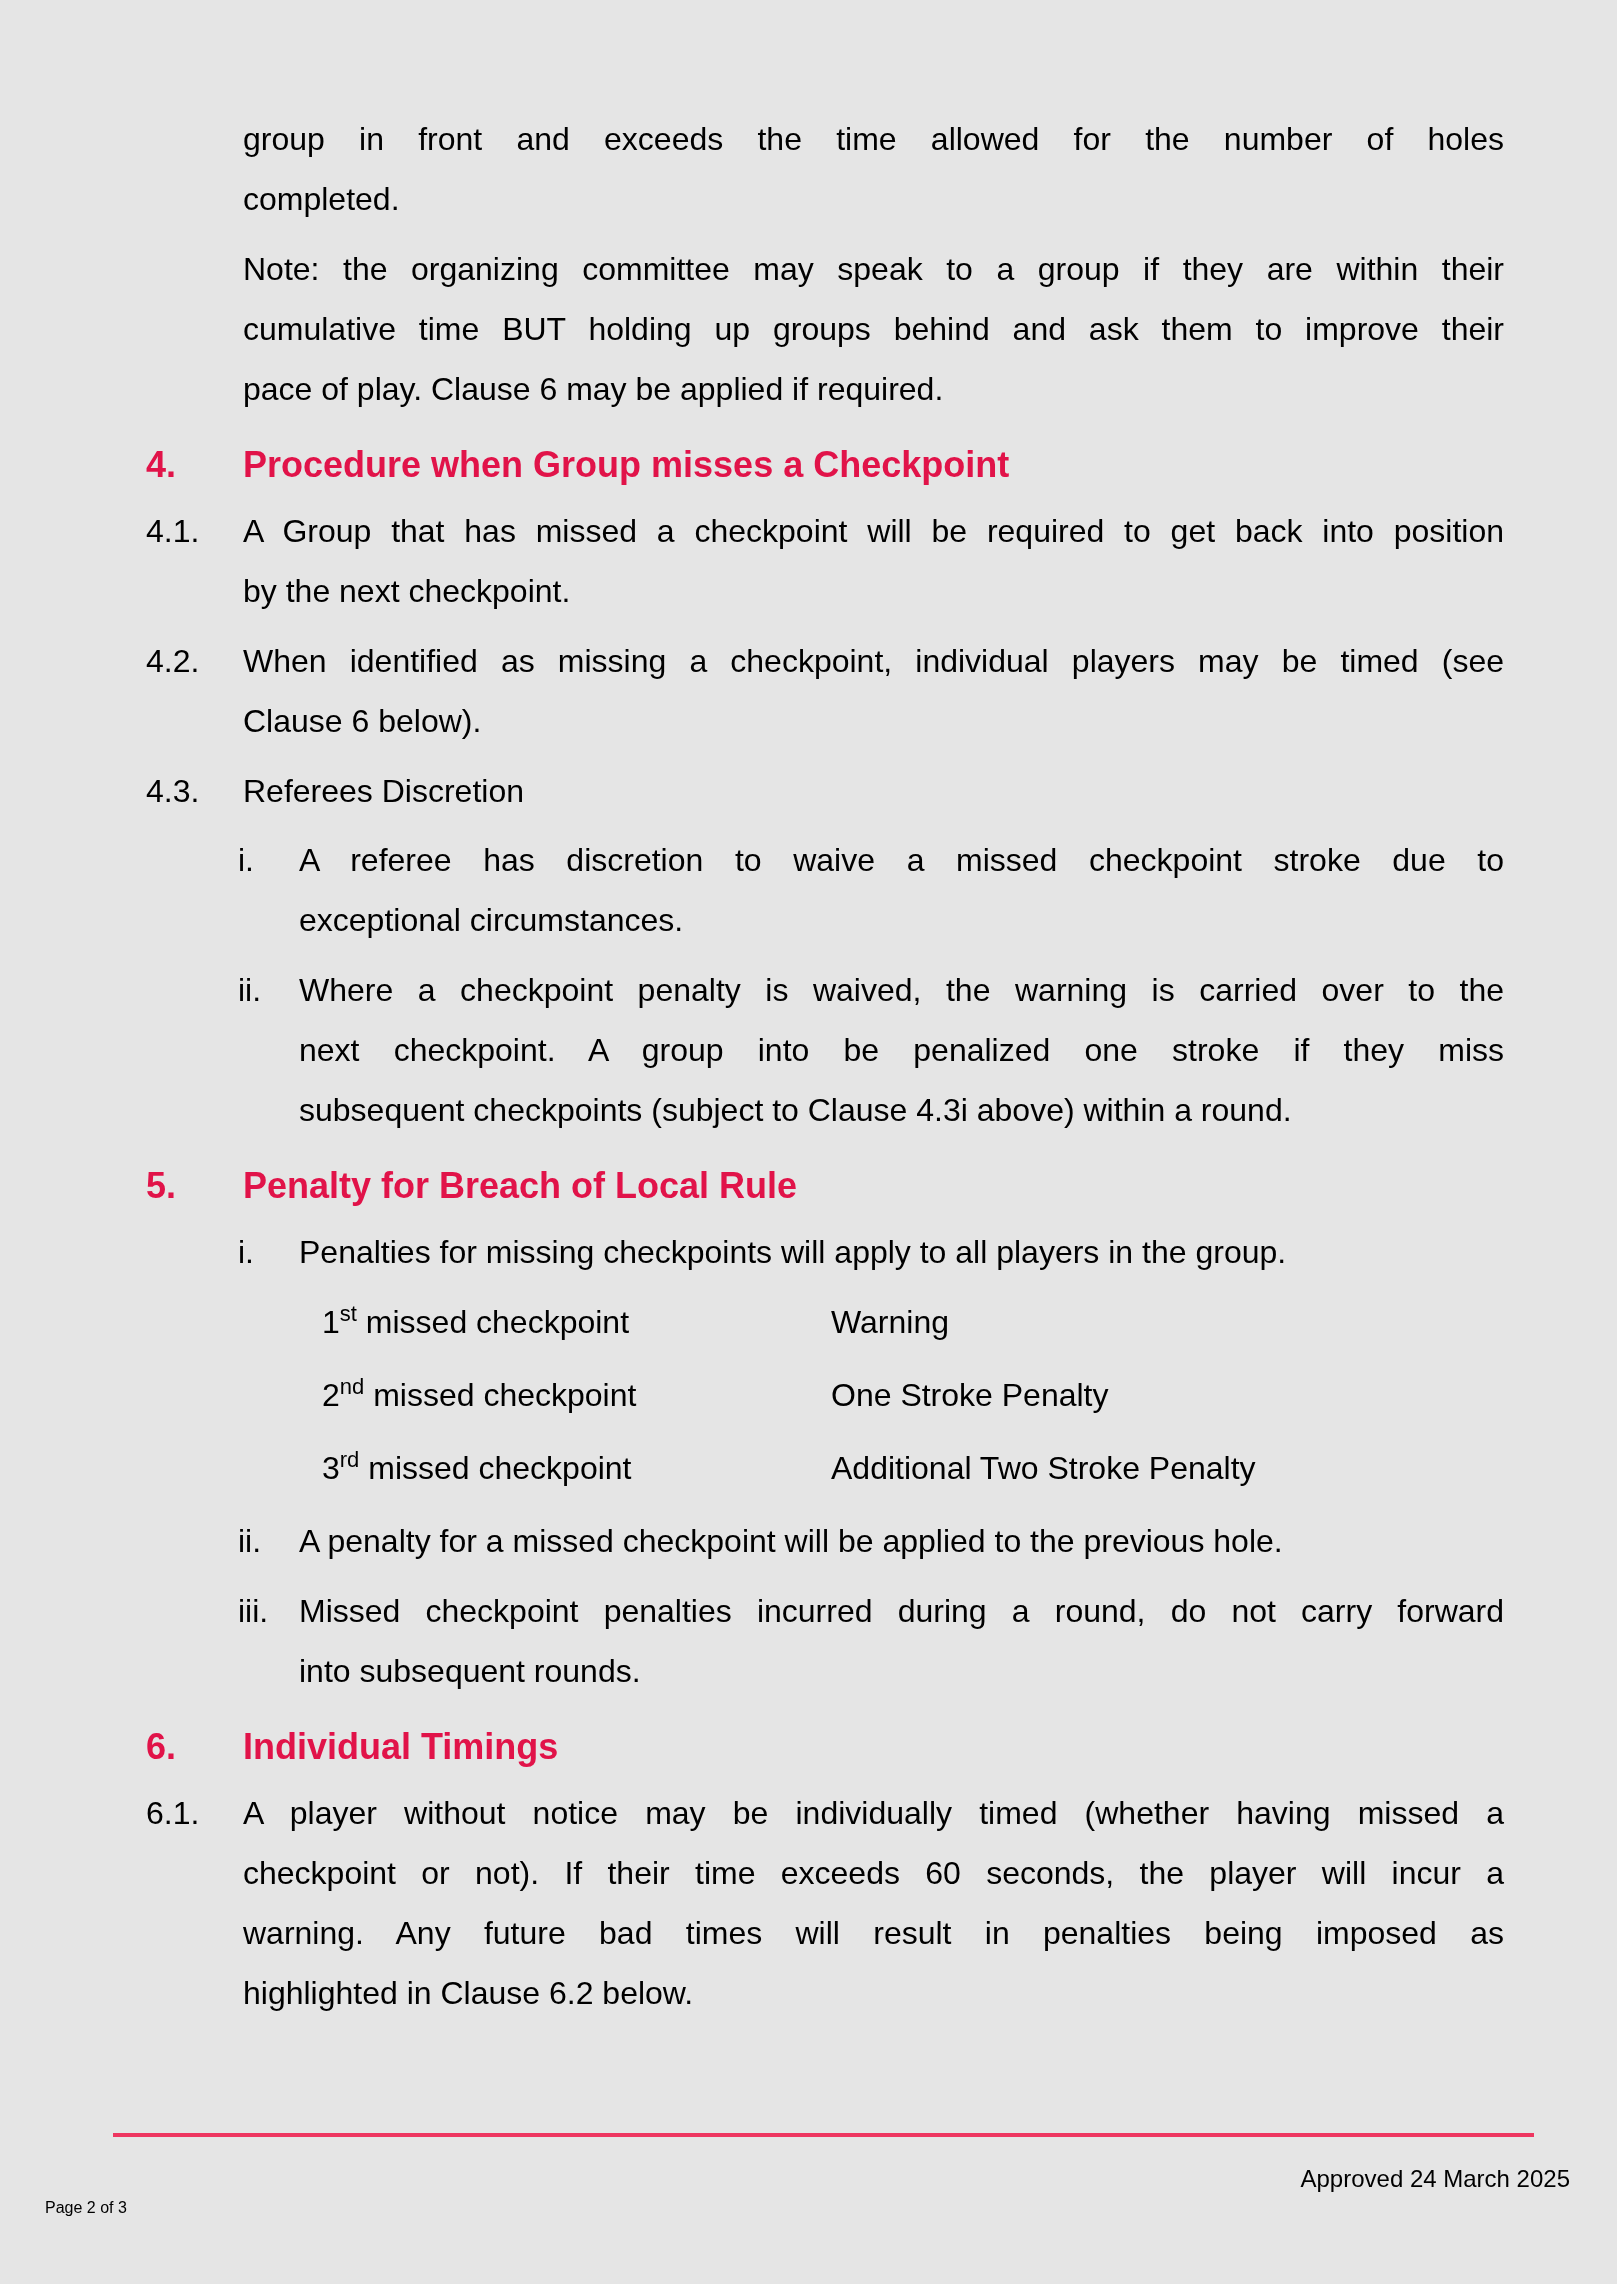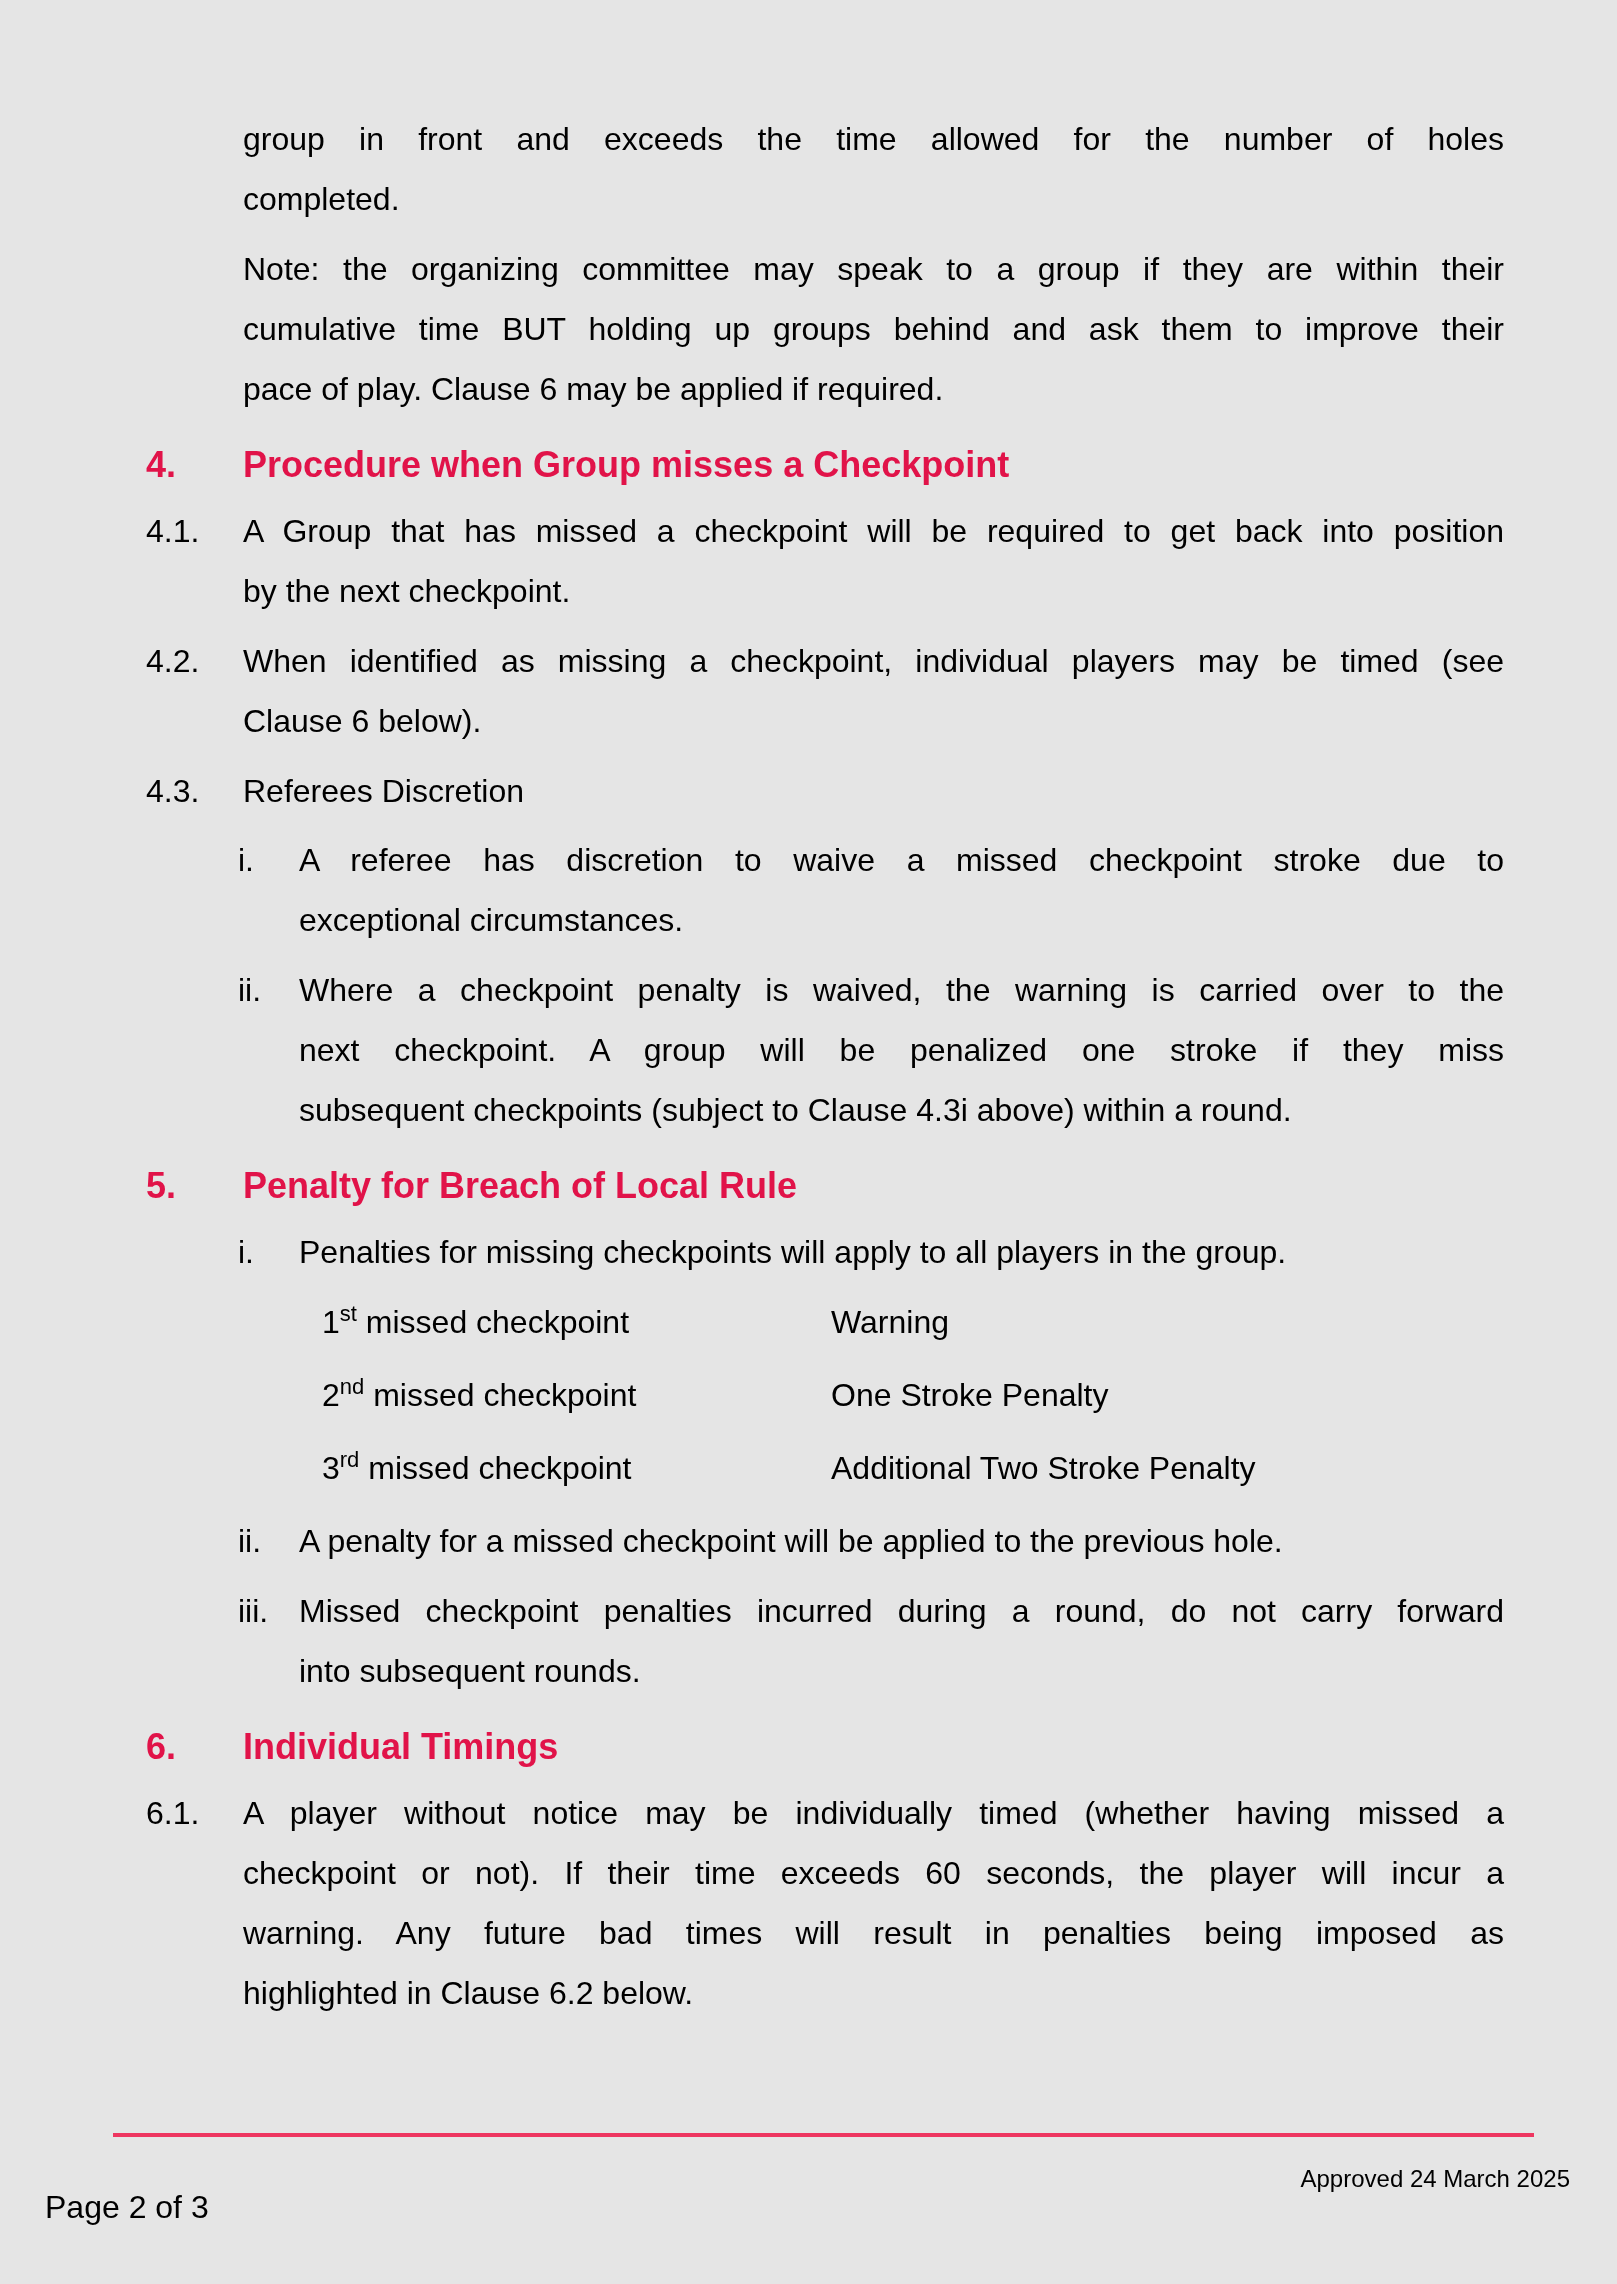--- a/index.html
+++ b/index.html
@@ -64,21 +64,21 @@
     position: absolute;
     right: 47px;
     top: 2164px;
     font-size: 24px;
     line-height: 29px;
   }
   .pageno {
     position: absolute;
     left: 45px;
     top: 2193px;
-    font-size: 32px;
+    font-size: 16px;
     line-height: 29px;
   }
 </style>
 </head>
 <body>
 
 <div class="page">
   <div class="content">
 
     <p class="para">
@@ -116,21 +116,21 @@
 
     <div class="sub">
       <span class="inum">i.</span>
       <span class="line j">A referee has discretion to waive a missed checkpoint stroke due to</span>
       <span class="line l">exceptional circumstances.</span>
     </div>
 
     <div class="sub">
       <span class="inum">ii.</span>
       <span class="line j">Where a checkpoint penalty is waived, the warning is carried over to the</span>
-      <span class="line j">next checkpoint. A group will be penalized one stroke if they miss</span>
+      <span class="line j">next checkpoint. A group into be penalized one stroke if they miss</span>
       <span class="line l">subsequent checkpoints (subject to Clause 4.3i above) within a round.</span>
     </div>
 
     <div class="heading">
       <span class="hnum">5.</span>
       <span class="htitle">Penalty for Breach of Local Rule</span>
     </div>
 
     <div class="sub">
       <span class="inum">i.</span>

